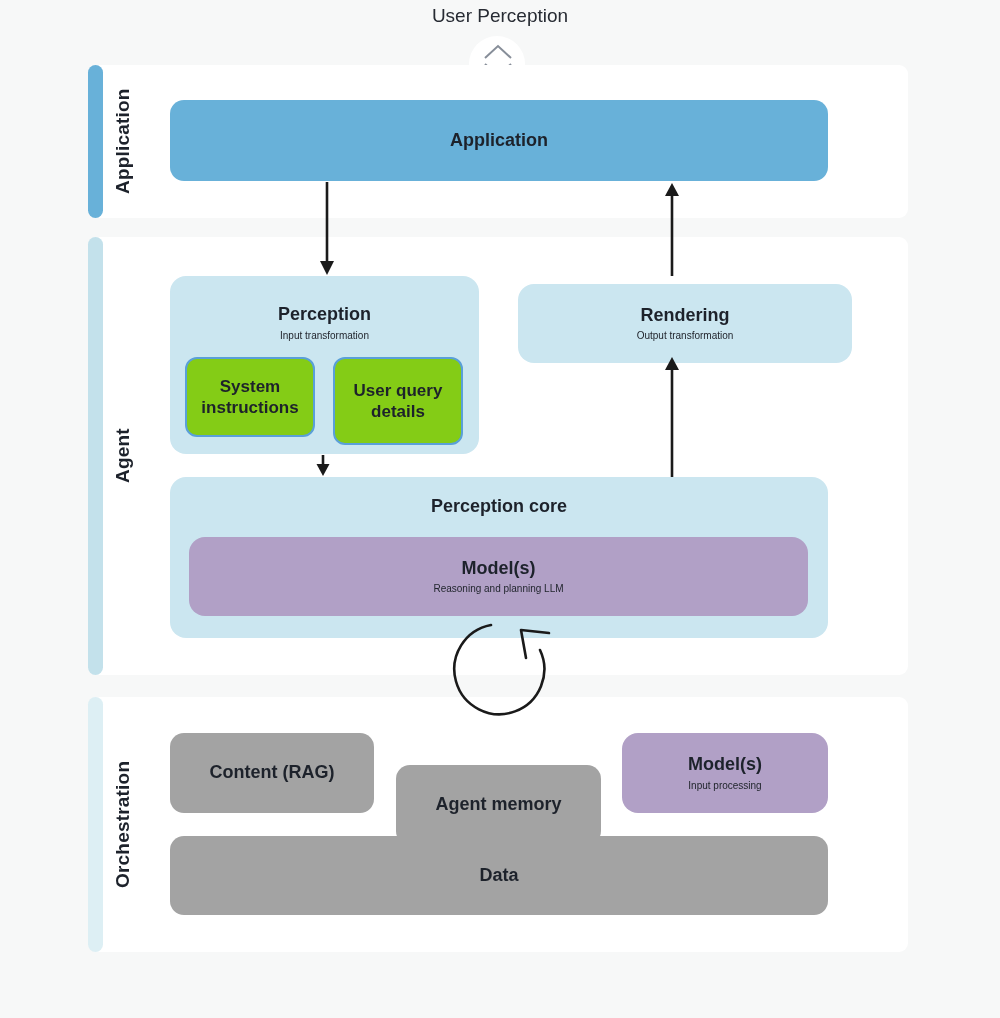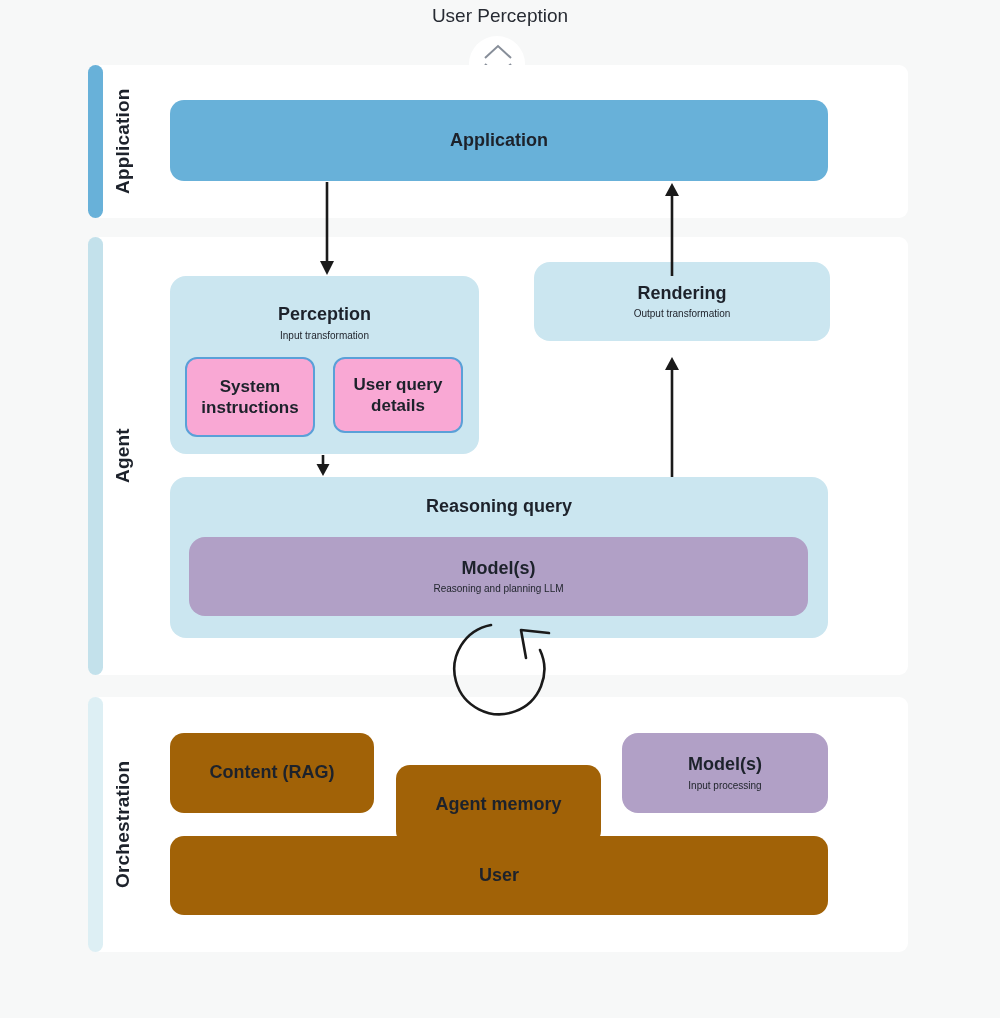--- a/index.html
+++ b/index.html
@@ -57,36 +57,36 @@
   .node .s{font-weight:400;font-size:10px;line-height:1.3;margin-top:3px;color:#22262e;}
 
   .application-box{
     left:170px;top:100px;width:658px;height:81px;
     background:#68b1d9;border-radius:14px;
   }
 
   .lightblue{background:#cbe6f0;border-radius:16px;}
 
   .perception-box{left:170px;top:276px;width:309px;height:178px;justify-content:flex-start;padding-top:28px;box-sizing:border-box;}
-  .rendering-box{left:518px;top:262px;width:296px;height:79px;margin-left:16px;}
+  .rendering-box{left:518px;top:284px;width:334px;height:79px;}
   .reasoning-box{left:170px;top:477px;width:658px;height:161px;justify-content:flex-start;padding-top:19px;box-sizing:border-box;}
 
   .subnode{
     position:absolute;display:flex;align-items:center;justify-content:center;text-align:center;
-    background:#f9a8d4;border:2px solid #5aa0d8;border-radius:12px;
+    background:#84cc16;border:2px solid #5aa0d8;border-radius:12px;
     font-weight:700;font-size:17px;line-height:1.25;box-sizing:border-box;
     padding:0;
   }
   .sub-system{left:185px;top:357px;width:130px;height:80px;}
-  .sub-userquery{left:333px;top:357px;width:130px;height:76px;}
+  .sub-userquery{left:333px;top:357px;width:130px;height:88px;}
 
   .purple{background:#b1a0c6;border-radius:16px;}
   .model-reasoning{left:189px;top:537px;width:619px;height:79px;}
 
-  .palebox{background:#a16207;border-radius:14px;}
+  .palebox{background:#a3a3a3;border-radius:14px;}
   .content-rag{left:170px;top:733px;width:204px;height:80px;}
   .agent-memory{left:396px;top:765px;width:205px;height:80px;}
   .model-data{left:622px;top:733px;width:206px;height:80px;}
   .tools-box{left:170px;top:836px;width:658px;height:79px;}
 
   svg.overlay{position:absolute;left:0;top:0;pointer-events:none;}
 </style>
 </head>
 <body>
 
@@ -121,21 +121,21 @@
   <div class="subnode sub-userquery">
     <span>User query details</span>
   </div>
 
   <div class="node lightblue rendering-box">
     <div class="t">Rendering</div>
     <div class="s">Output transformation</div>
   </div>
 
   <div class="node lightblue reasoning-box">
-    <div class="t">Reasoning query</div>
+    <div class="t">Perception core</div>
   </div>
   <div class="node purple model-reasoning">
     <div class="t">Model(s)</div>
     <div class="s">Reasoning and planning LLM</div>
   </div>
 
   <div class="panel panel-orchestration"></div>
   <div class="accent accent-orchestration"></div>
   <div class="v-label v-label-orchestration">Orchestration</div>
 
@@ -143,21 +143,21 @@
     <div class="t">Content (RAG)</div>
   </div>
   <div class="node palebox agent-memory">
     <div class="t">Agent memory</div>
   </div>
   <div class="node purple model-data">
     <div class="t">Model(s)</div>
     <div class="s">Input processing</div>
   </div>
   <div class="node palebox tools-box">
-    <div class="t">User</div>
+    <div class="t">Data</div>
   </div>
 
   <svg class="overlay" width="1000" height="1018">
     <g>
       <line x1="327" y1="182" x2="327" y2="263" stroke="#1a1a1a" stroke-width="2.6"></line>
       <polygon points="320,261 334,261 327,275" fill="#1a1a1a"></polygon>
     </g>
     <g>
       <line x1="323" y1="455" x2="323" y2="466" stroke="#1a1a1a" stroke-width="2.6"></line>
       <polygon points="316.5,464 329.5,464 323,476" fill="#1a1a1a"></polygon>

